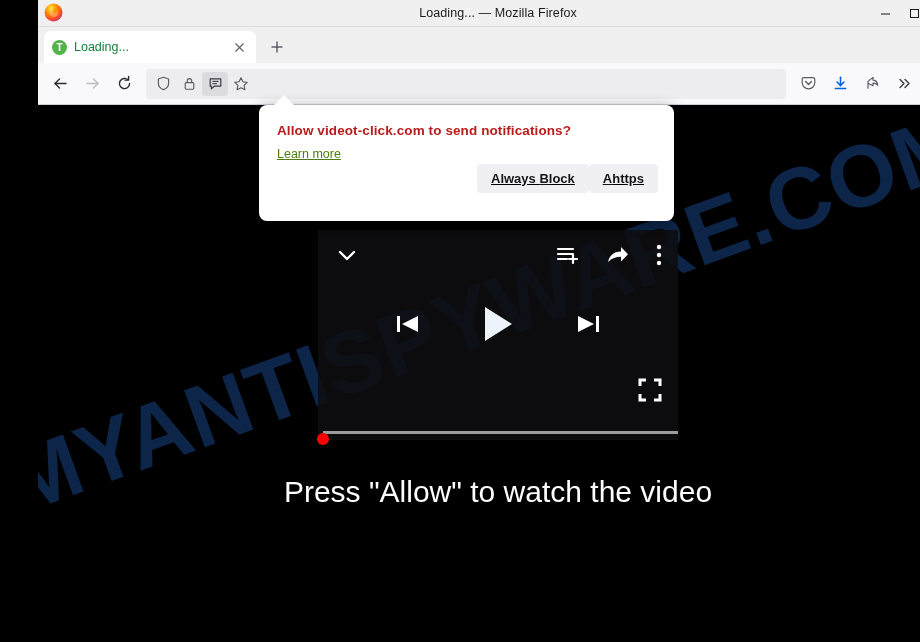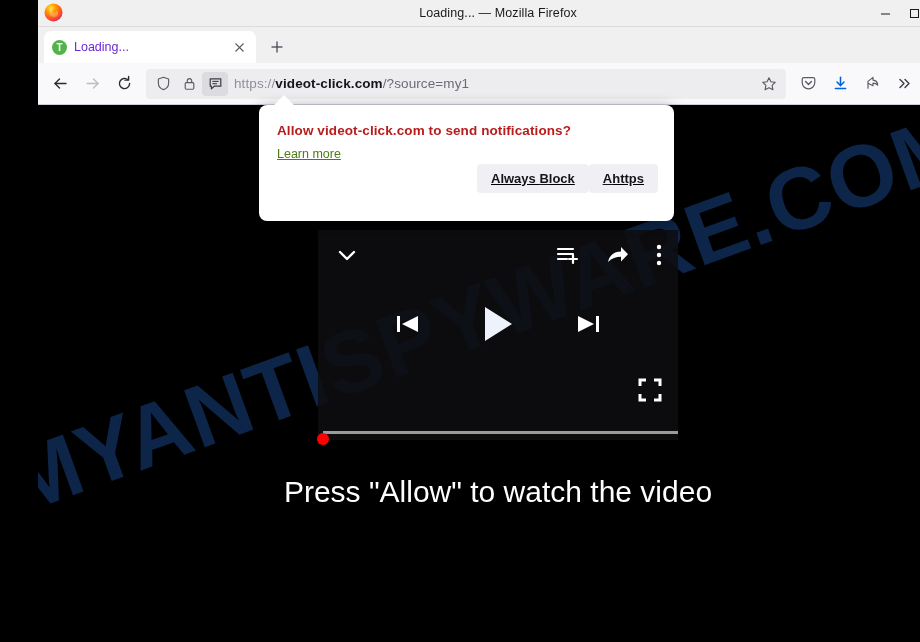--- a/index.html
+++ b/index.html
@@ -37,21 +37,21 @@
     border-radius:7px 7px 0 0;display:flex;align-items:center;
     padding:0 8px;box-sizing:border-box;
   }
   .tab-fav{
     width:15px;height:15px;border-radius:50%;background:#53b34a;
     color:#fff;font-size:10px;font-weight:bold;line-height:15px;
     text-align:center;flex:0 0 auto;margin-right:7px;
     font-family:"Liberation Sans", sans-serif;
   }
   .tab-title{
-    flex:1;font-size:12.5px;color:#6d28d9;white-space:nowrap;overflow:hidden;
+    flex:1;font-size:12.5px;color:#15803d;white-space:nowrap;overflow:hidden;
   }
   .tab-close{
     width:18px;height:18px;flex:0 0 auto;display:flex;
     align-items:center;justify-content:center;
   }
   .newtab{
     width:26px;height:26px;margin-left:8px;margin-bottom:3px;
     display:flex;align-items:center;justify-content:center;
   }
   .alltabs{
@@ -253,23 +253,20 @@
             <rect x="3.2" y="6.6" width="8.6" height="6.6" rx="1.1" fill="none" stroke="#5b5b66" stroke-width="1.15"></rect>
             <path d="M5.3 6.6V4.8a2.2 2.2 0 0 1 4.4 0v1.8" fill="none" stroke="#5b5b66" stroke-width="1.15"></path>
           </svg>
       </span>
       <span class="ident active">
         <svg width="15" height="15" viewBox="0 0 15 15">
             <path d="M2.2 2.8h10.6v7.4H6.3L3.4 12.8v-2.6H2.2z" fill="none" stroke="#3b3b44" stroke-width="1.2" stroke-linejoin="round"></path>
             <line x1="4.4" y1="5.4" x2="10.6" y2="5.4" stroke="#3b3b44" stroke-width="1.1"></line>
             <line x1="4.4" y1="7.7" x2="8.9" y2="7.7" stroke="#3b3b44" stroke-width="1.1"></line>
           </svg>
-      </span>
-      <span class="url-text">
-        <span class="scheme">https://</span><span class="host">videot-click.com</span><span class="path">/?source=my1</span>
       </span>
       <span class="star">
         <svg width="16" height="16" viewBox="0 0 16 16">
             <polygon points="8,1.8 9.9,5.8 14.2,6.4 11.1,9.4 11.9,13.7 8,11.7 4.1,13.7 4.9,9.4 1.8,6.4 6.1,5.8" fill="none" stroke="#5b5b66" stroke-width="1.15" stroke-linejoin="round"></polygon>
           </svg>
       </span>
     </div>
 
     <div class="toolend">
       <div class="navbtn">

